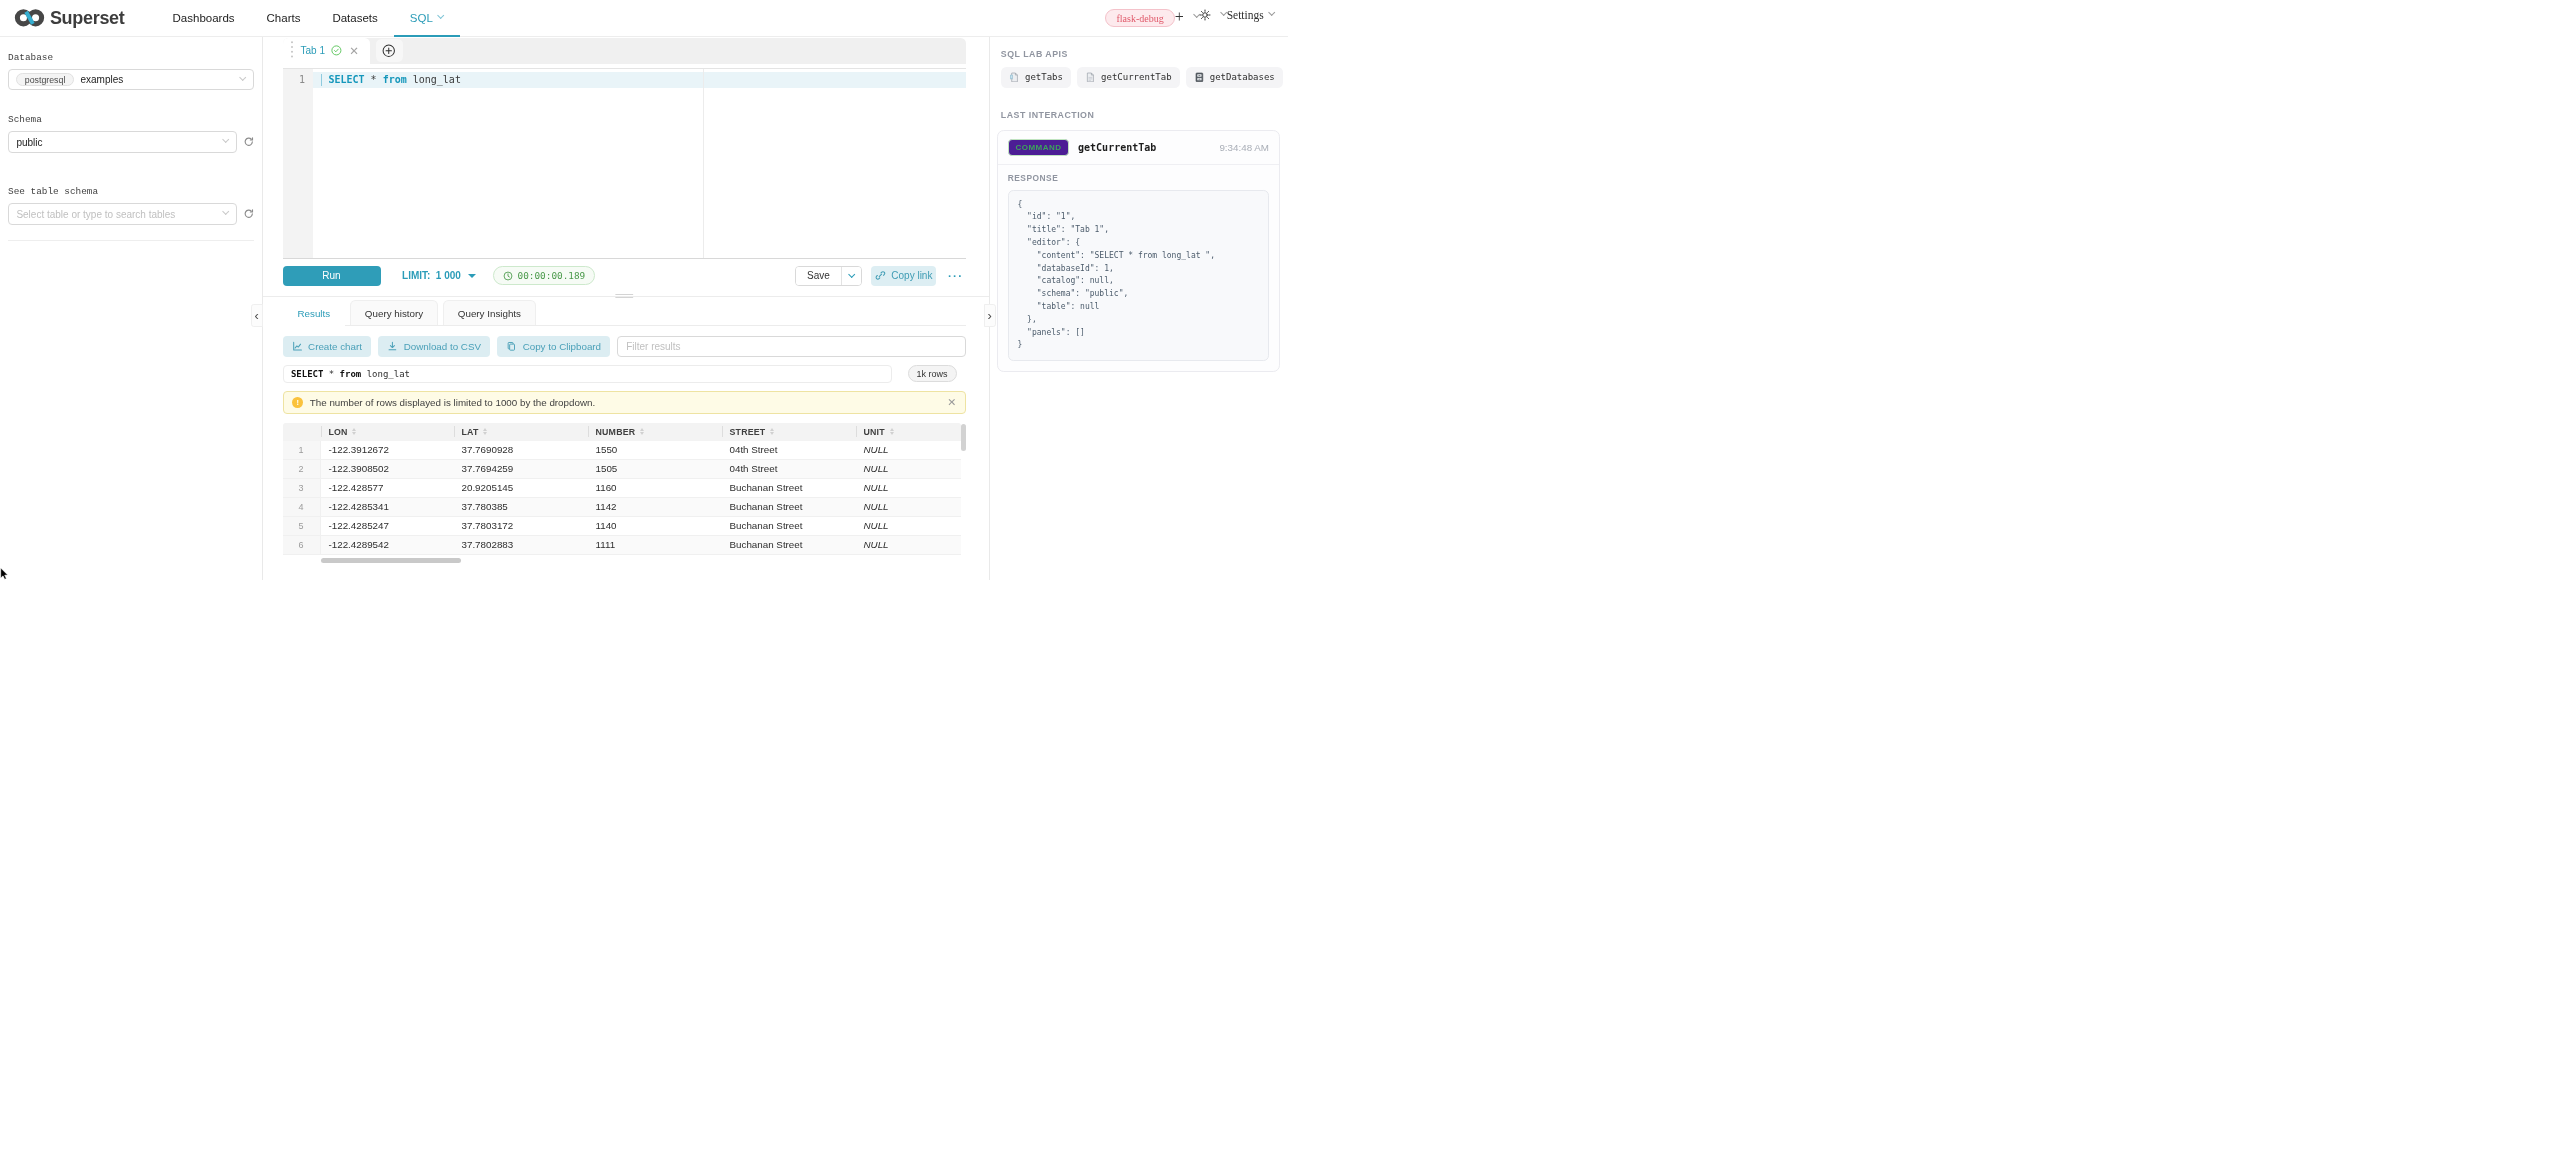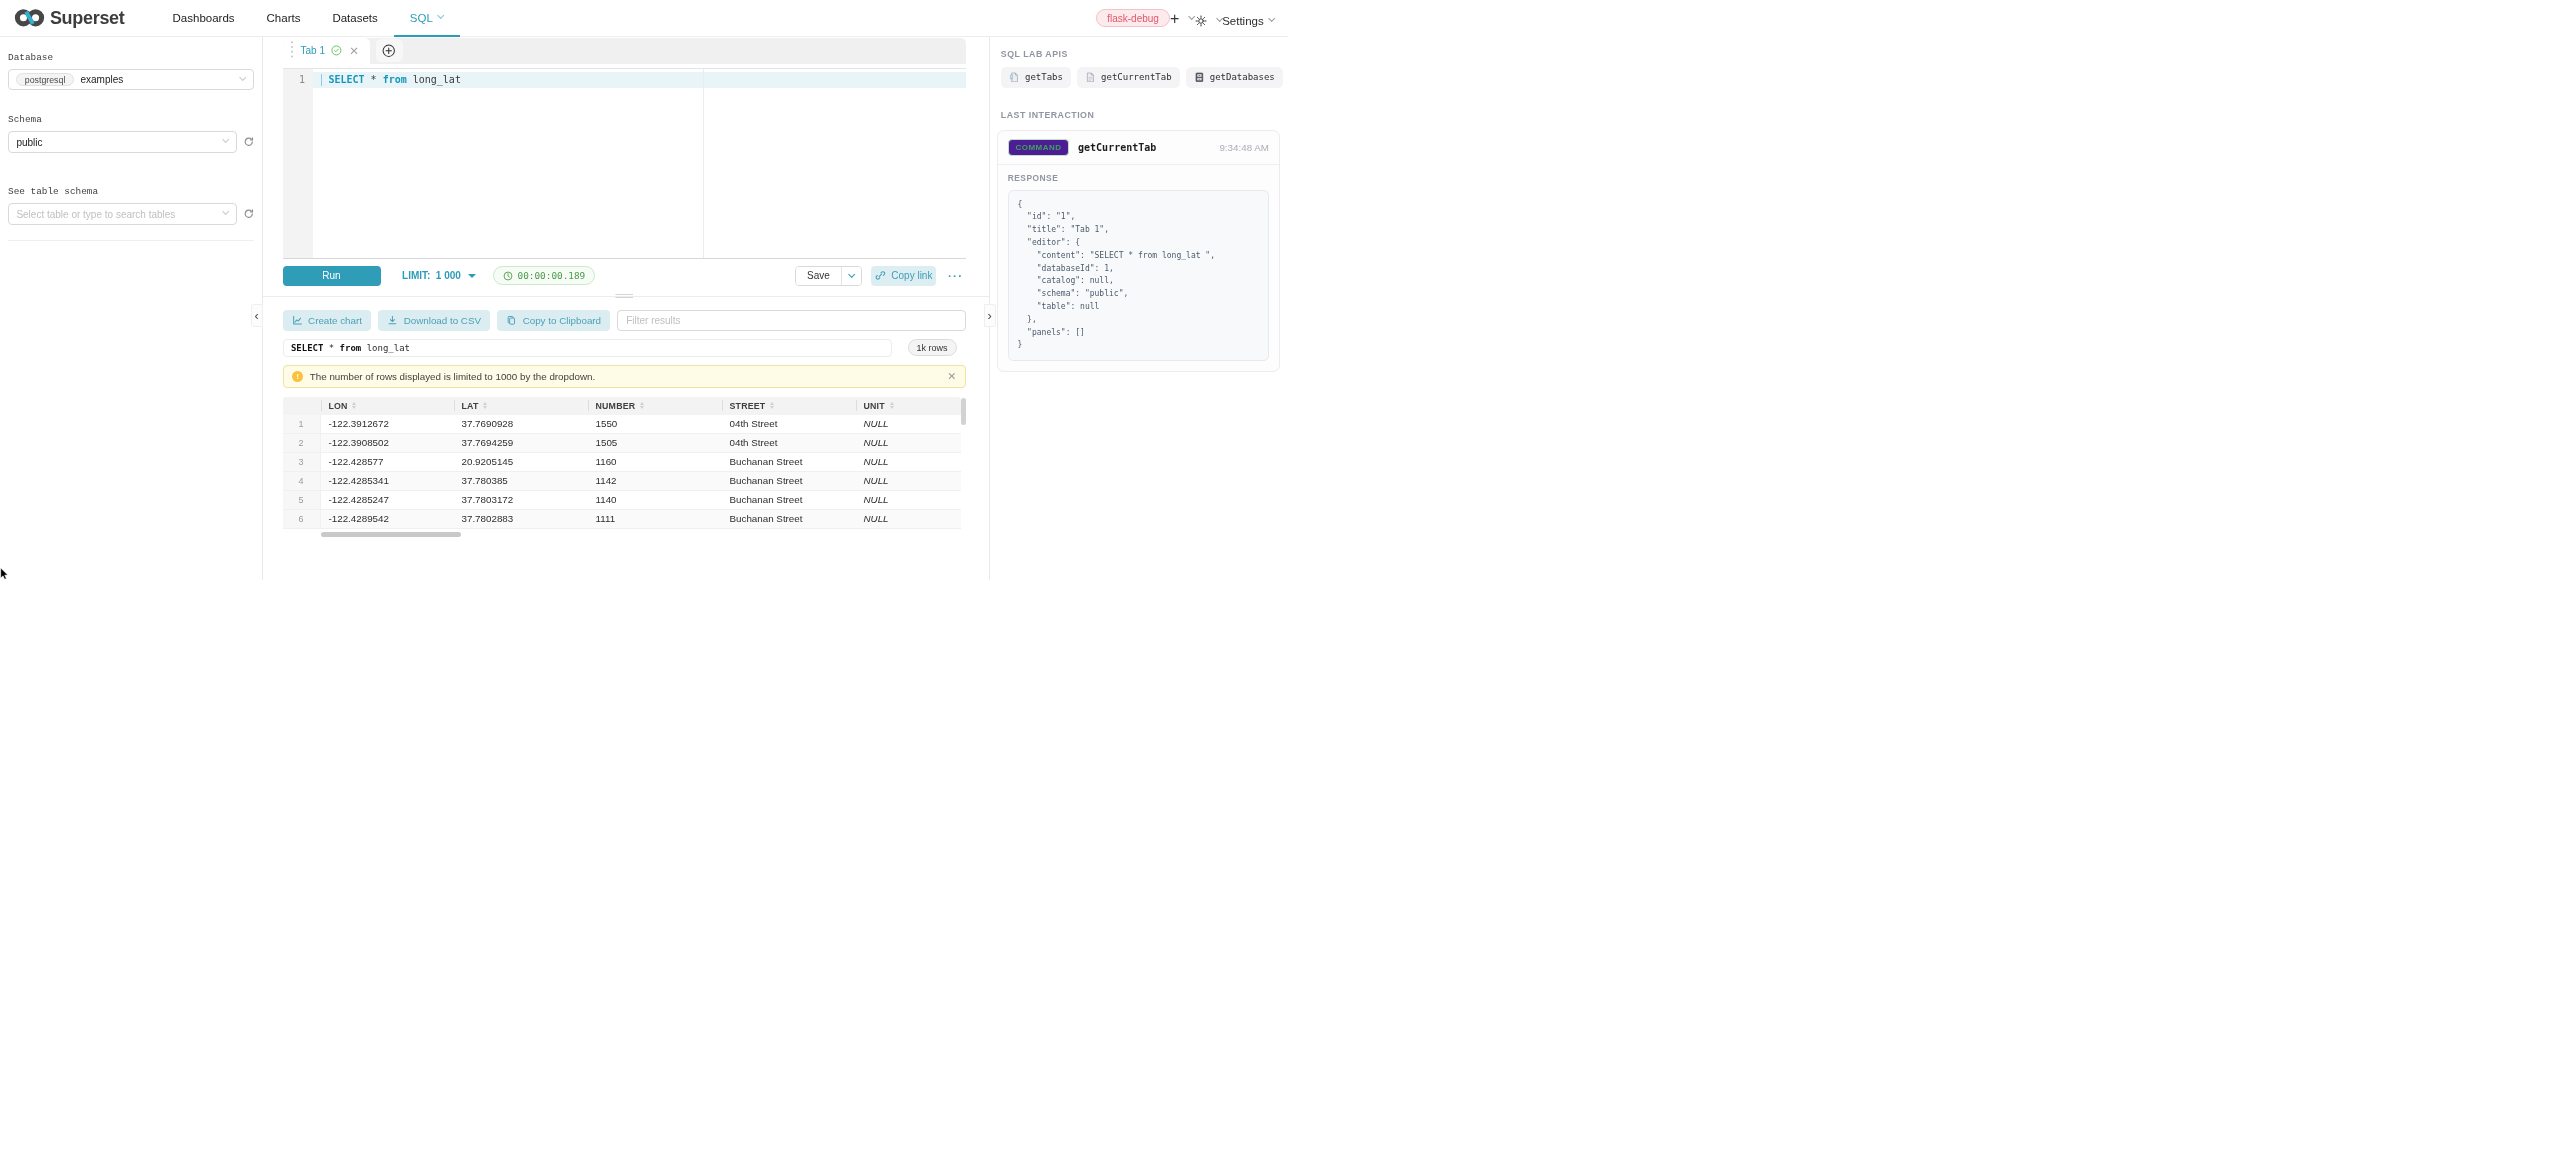--- a/index.html
+++ b/index.html
@@ -11,21 +11,21 @@
   .navbar { height:37px; border-bottom:0.7px solid #ededed; display:flex; align-items:center; padding:0 13.5px; }
   .brand { display:flex; align-items:center; gap:5.4px; margin-right:32px; }
   .brand-text { font-size:18px; font-weight:700; color:#3d3d3d; letter-spacing:-0.3px; }
   .nav-items { display:flex; height:37px; }
   .nav-item { height:37px; display:flex; align-items:center; padding:2.7px 16px 0 16px;
     font-size:11.5px; color:#222; border-bottom:2.7px solid transparent; cursor:pointer; }
   .nav-item.active { color:#2b9cb8; border-bottom-color:#2b9cb8; }
   .chev { display:inline-block; width:5.4px; height:5.4px; border-right:1.1px solid #9b9b9b;
     border-bottom:1.1px solid #9b9b9b; transform:rotate(45deg) translate(-0.7px,-0.7px); margin-left:5.4px; margin-top:-2.7px; }
   .nav-item.active .chev { border-color:#7fc4d6; }
-  .nav-right { margin-left:auto; display:flex; align-items:flex-end; gap:0; }
+  .nav-right { margin-left:auto; display:flex; align-items:flex-start; gap:0;font-family:Liberation Serif, serif; }
   .env-badge { font-size:10px; color:#e0596a; background:#fdeaed; border:0.7px solid #f4c2ca;
     border-radius:10px; padding:2.7px 10px; }
   .icon-btn { display:flex; align-items:center; gap:4.7px; color:#2e2e2e; cursor:pointer; }
   .plus-glyph { font-size:16px; font-weight:300; line-height:1; color:#333; }
   .settings { font-size:11.5px; display:flex; align-items:center; cursor:pointer; }
 
   
   .content { display:flex; height:543px; position:relative; }
   .sidebar { width:263px; border-right:0.7px solid #e9e9e9; padding:10.8px 8px 0 8px; }
   .main { flex:1; padding:0 23px 0 19.5px; min-width:0; }
@@ -354,20 +354,31 @@
         </div>
       </div>
 
       <div class="splitter">
         <span class="grip">
             <i></i>
             <i></i>
           </span>
       </div>
 
+      <div class="rtabs">
+        <div class="rtab active">
+            <span>Results</span>
+          </div>
+        <div class="rtab">
+            <span>Query history</span>
+          </div>
+        <div class="rtab">
+            <span>Query Insights</span>
+          </div>
+      </div>
 
       <div class="actions">
         <button class="teal-btn">
           <svg width="10.8" height="10.8" viewBox="0 0 16 16" fill="none" stroke="#4aa0b8" stroke-width="1.5" stroke-linecap="round" stroke-linejoin="round">
             <path d="M2.5 2v11.5H14"></path>
               <path d="M4.5 10.5l2.7-3.2 2.1 1.7 3.4-4.3"></path>
           </svg>
           <span>Create chart</span>
         </button>
         <button class="teal-btn">

